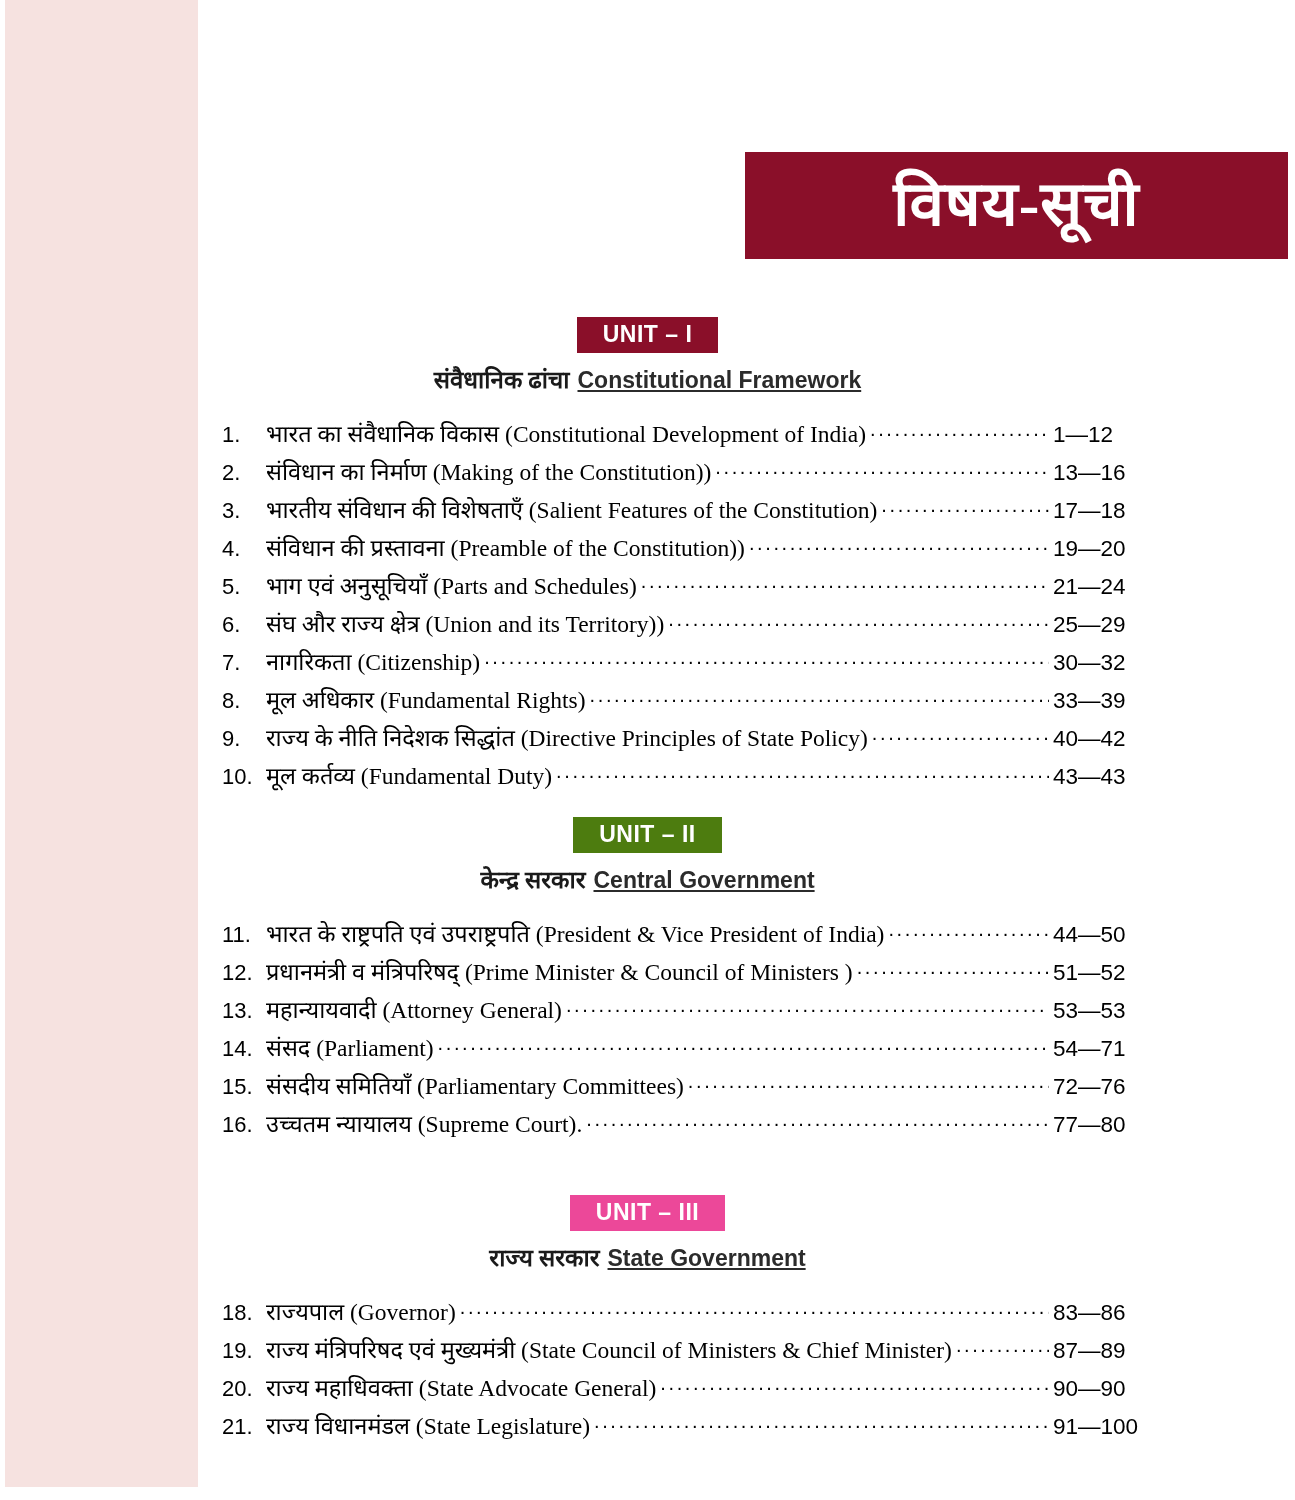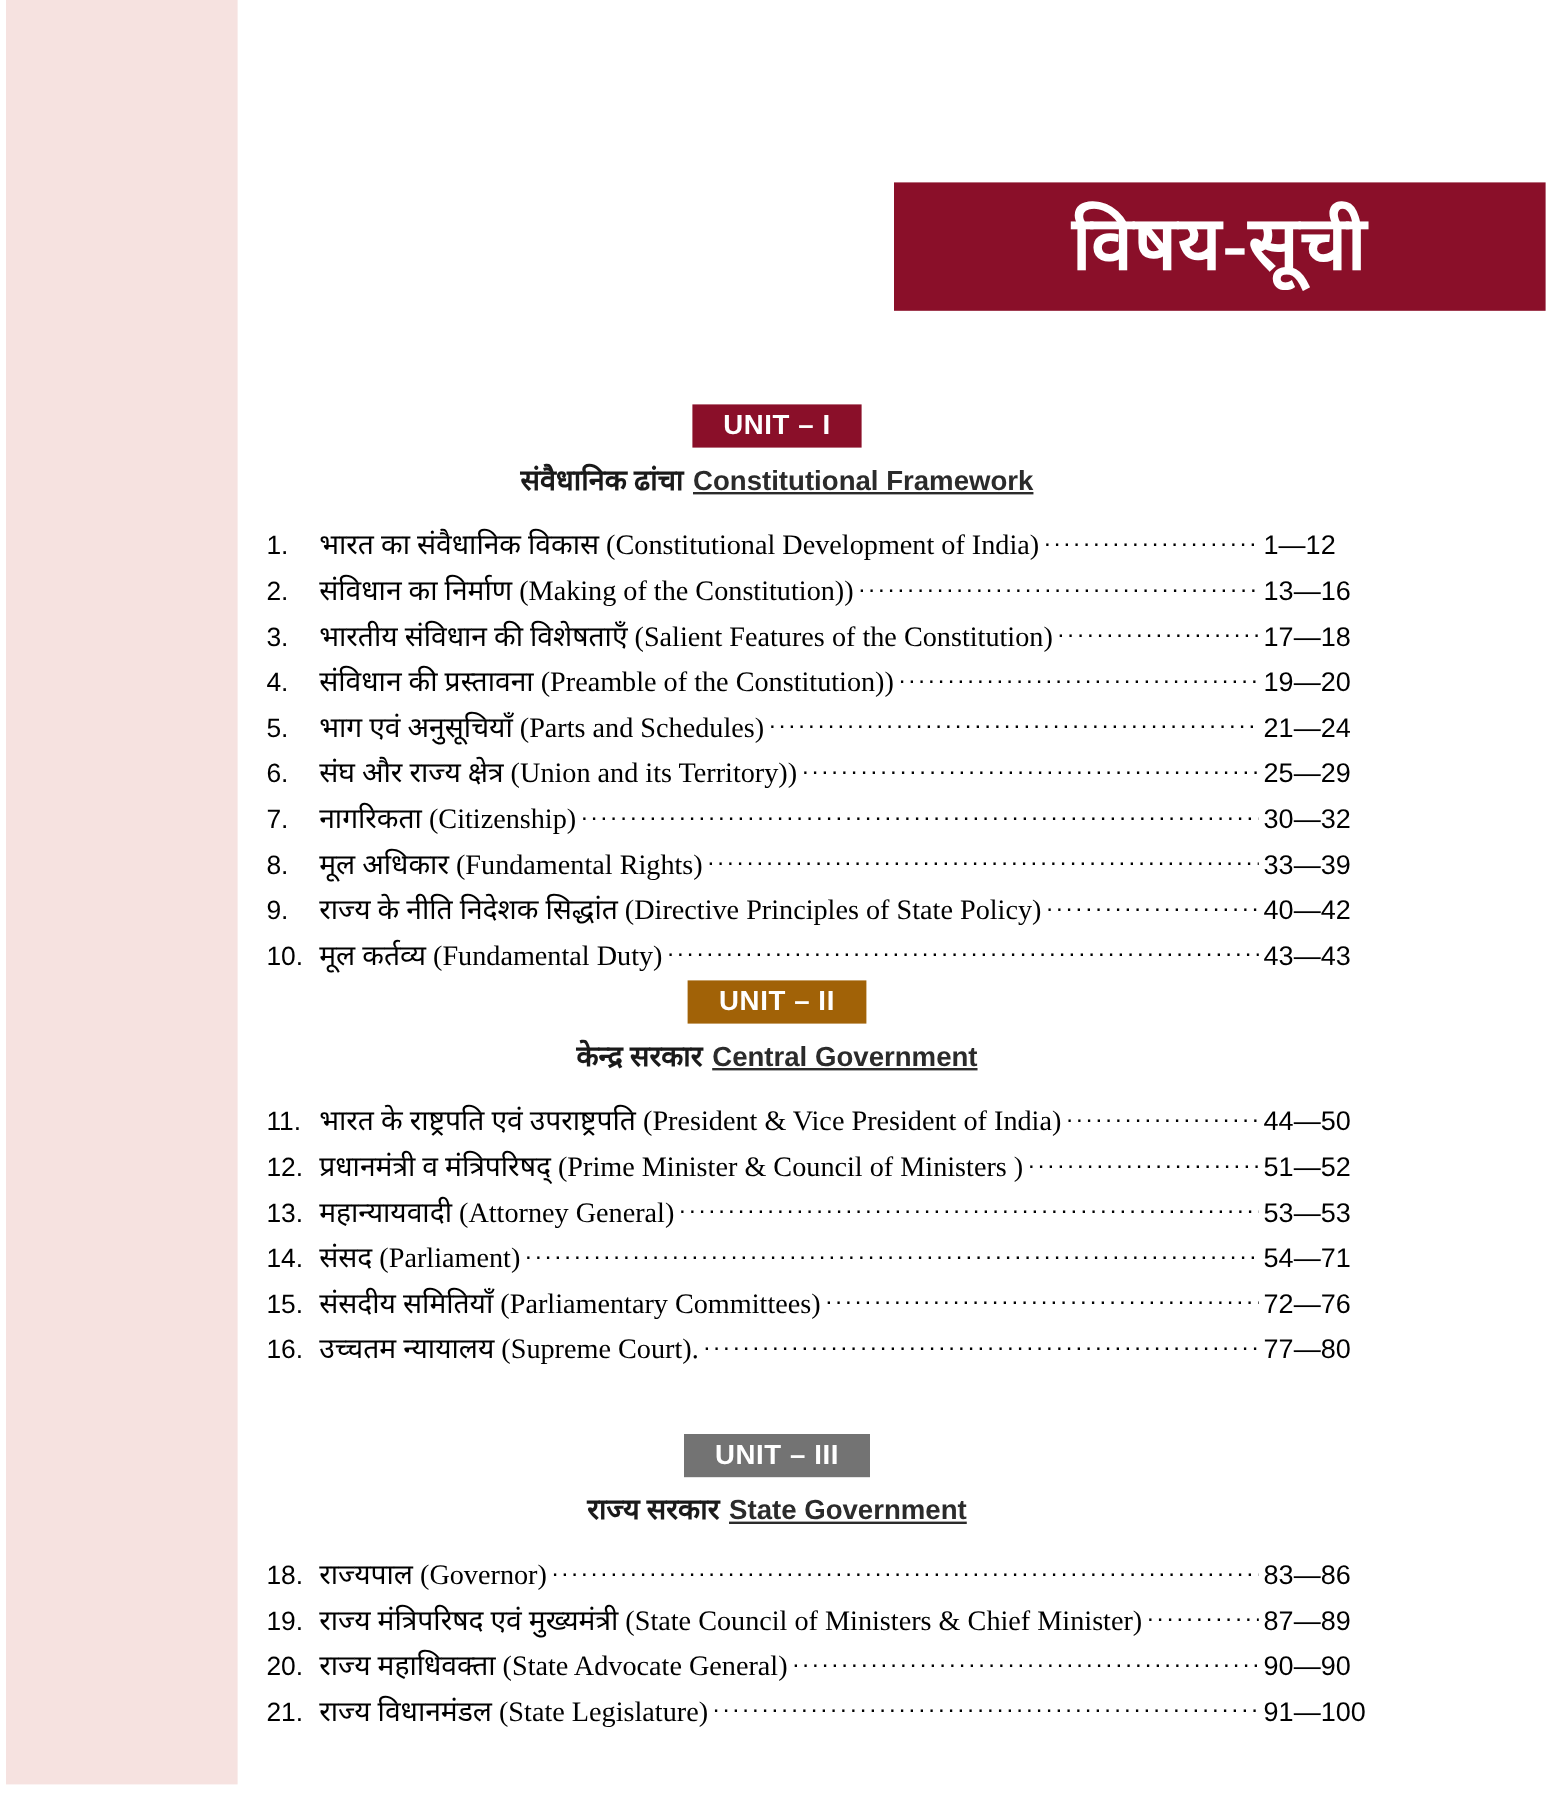--- a/index.html
+++ b/index.html
@@ -143,21 +143,21 @@
   }
   .toc-pages {
     flex: 0 0 auto;
     min-width: 92px;
     font-family: "Liberation Sans", "DejaVu Sans", sans-serif;
     font-size: 22.5px;
     white-space: nowrap;
   }
 
   
-  #unit-0 { top: 317px; margin-top: 20px; }
+  #unit-0 { top: 317px; }
   #unit-1 { top: 817px; }
   #unit-2 { top: 1195px; }
 </style>
 </head>
 <body style="background: rgb(255, 255, 255);">
 
 <div class="page">
 
   <div class="left-stripe" style="background: rgb(246, 226, 224);"></div>
 
@@ -231,21 +231,21 @@
           <span class="toc-num">10.</span>
           <span class="toc-title">मूल कर्तव्य (Fundamental Duty)</span>
           <span class="toc-leader"></span>
           <span class="toc-pages">43—43</span>
         </div>
       </div>
   </div>
 
   <div class="unit-block" id="unit-1">
     <div class="unit-head">
-      <span class="unit-badge" style="background: #a16207;">UNIT – II</span>
+      <span class="unit-badge" style="background: #4d7c0f;">UNIT – II</span>
       <div class="unit-sub">
         <span class="sub-hi">केन्द्र सरकार</span><span class="sub-en">Central Government</span>
       </div>
     </div>
     <div class="toc-list">
         <div class="toc-entry">
           <span class="toc-num">11.</span>
           <span class="toc-title">भारत के राष्ट्रपति एवं उपराष्ट्रपति (President &amp; Vice President of India)</span>
           <span class="toc-leader"></span>
           <span class="toc-pages">44—50</span>
@@ -278,21 +278,21 @@
           <span class="toc-num">16.</span>
           <span class="toc-title">उच्चतम न्यायालय (Supreme Court).</span>
           <span class="toc-leader"></span>
           <span class="toc-pages">77—80</span>
         </div>
       </div>
   </div>
 
   <div class="unit-block" id="unit-2">
     <div class="unit-head">
-      <span class="unit-badge" style="background: #737373;">UNIT – III</span>
+      <span class="unit-badge" style="background: #ec4899;">UNIT – III</span>
       <div class="unit-sub">
         <span class="sub-hi">राज्य सरकार</span><span class="sub-en">State Government</span>
       </div>
     </div>
     <div class="toc-list">
         <div class="toc-entry">
           <span class="toc-num">18.</span>
           <span class="toc-title">राज्यपाल (Governor)</span>
           <span class="toc-leader"></span>
           <span class="toc-pages">83—86</span>

